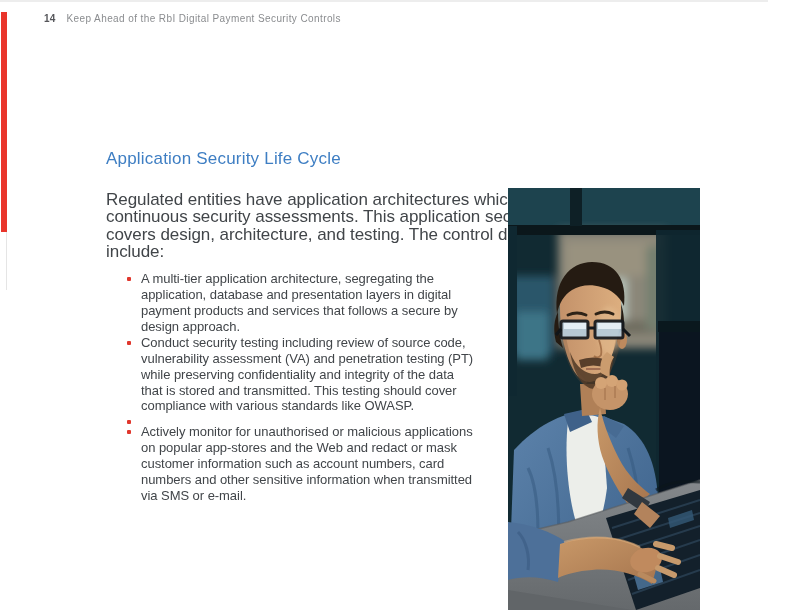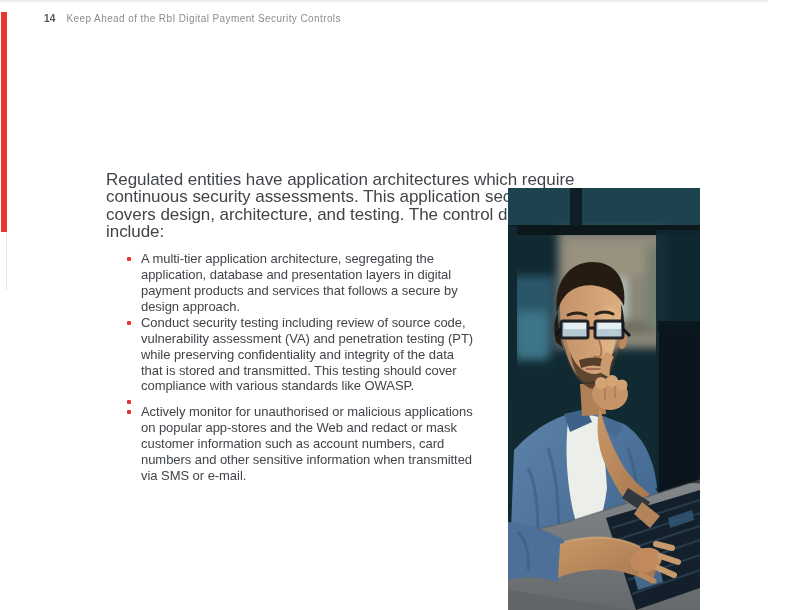--- a/index.html
+++ b/index.html
@@ -29,20 +29,21 @@
   <div class="top-edge"></div>
 
   <div class="header">
     <span class="page-num">14</span><span>Keep Ahead of the RbI Digital Payment Security Controls</span>
   </div>
 
   <div class="red-bar"></div>
   <div class="red-bar-tail"></div>
 
   <div class="content">
+    <h1 class="heading">Application Security Life Cycle</h1>
     <p class="intro">Regulated entities have application architectures which require
 continuous security assessments. This application security life cycle
 covers design, architecture, and testing. The control directives
 include:</p>
     <div class="bullets">
       <div class="bullet-row">
         <span class="bullet-dot"></span>
         <span class="bullet-text">A multi-tier application architecture, segregating the
 application, database and presentation layers in digital
 payment products and services that follows a secure by

